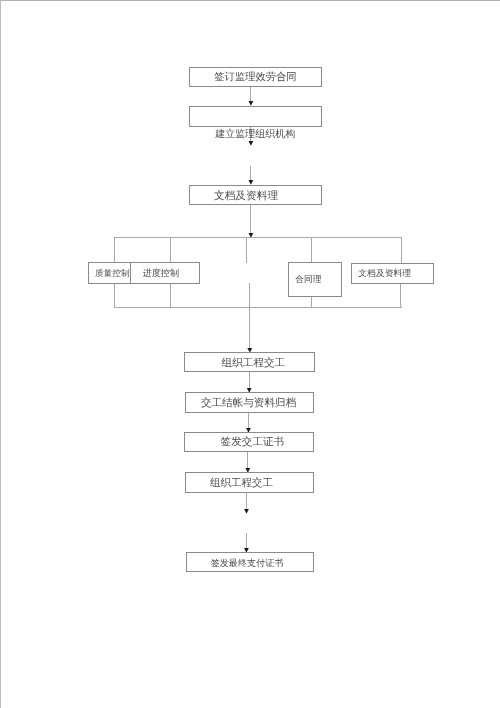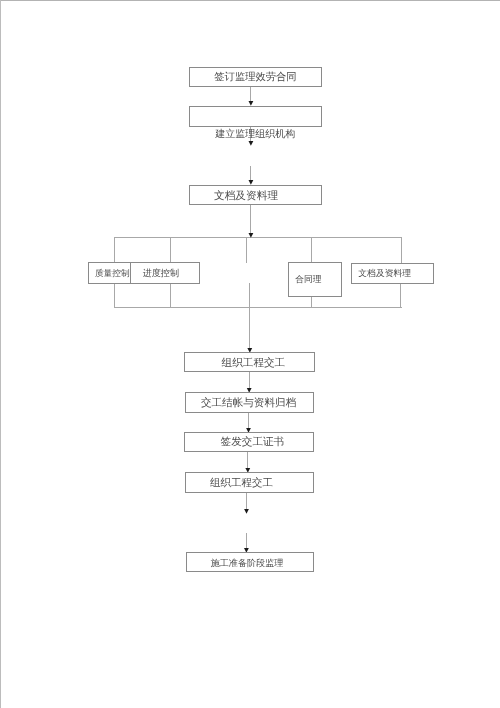--- a/index.html
+++ b/index.html
@@ -113,16 +113,16 @@
     <div class="node node-lower" style="left:184.9px;top:391.7px;width:129.1px;height:21.0px">
         <span class="lbl" style="font-size:10.6px;margin-left:-0.9px;margin-top:1.7px">交工结帐与资料归档</span>
       </div>
     <div class="node node-lower" style="left:184.4px;top:431.7px;width:129.6px;height:20.2px">
         <span class="lbl" style="font-size:10.6px;margin-left:3.2px;margin-top:1.7px">签发交工证书</span>
       </div>
     <div class="node node-lower" style="left:184.5px;top:471.9px;width:129.5px;height:20.8px">
         <span class="lbl" style="font-size:10.5px;margin-left:-7.7px;margin-top:1.7px">组织工程交工</span>
       </div>
     <div class="node node-lower" style="left:185.9px;top:551.9px;width:128.6px;height:20.3px">
-        <span class="lbl" style="font-size:9.1px;margin-left:-3.2px;margin-top:1.7px">施工准备阶段监理</span>
+        <span class="lbl" style="font-size:9.1px;margin-left:-3.2px;margin-top:1.7px">签发最终支付证书</span>
       </div>
   </div>
 </div>
 
 </body></html>

